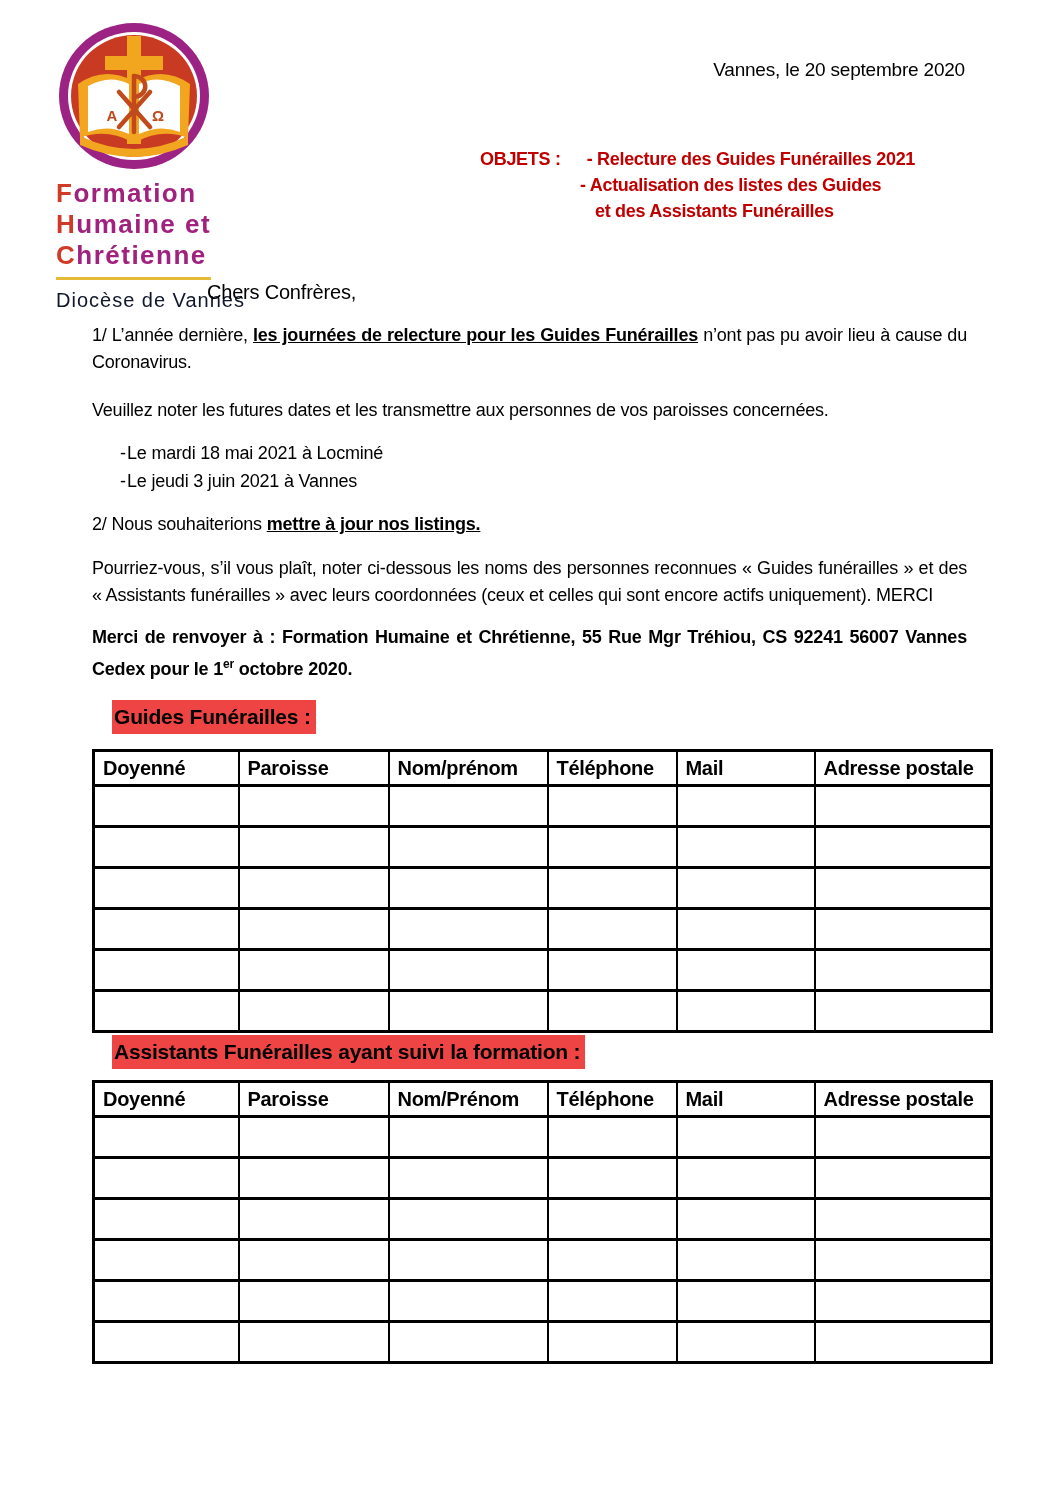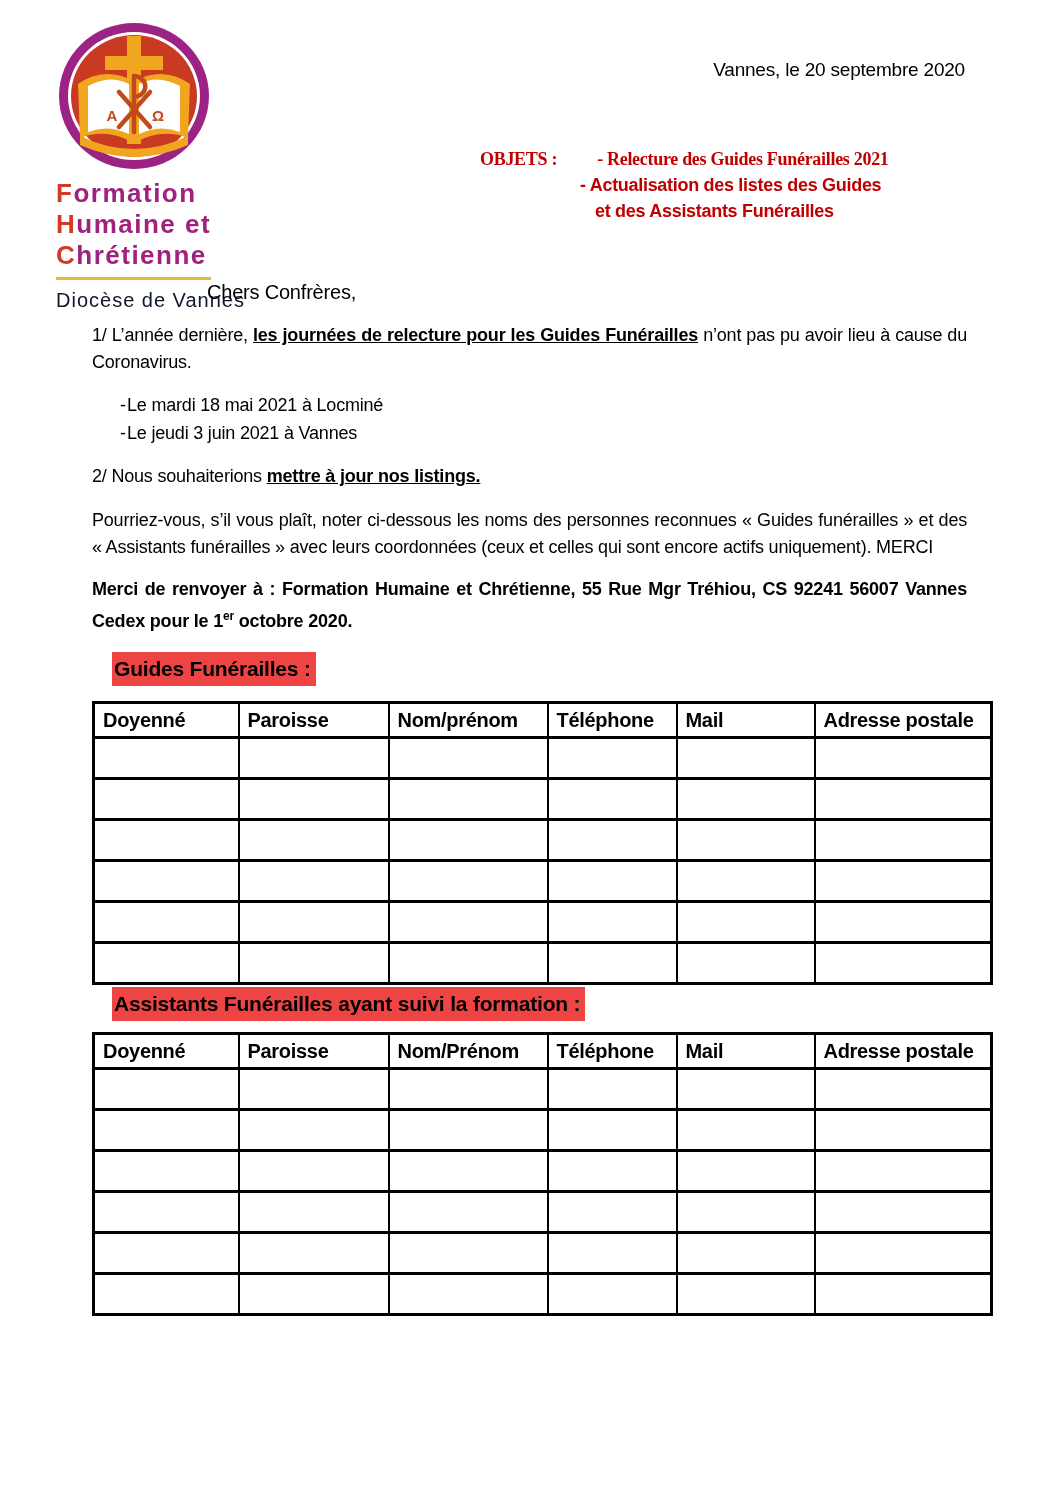--- a/index.html
+++ b/index.html
@@ -33,21 +33,21 @@
   .date-line {
     position:absolute; top:59px; right:93px;
     font-size:19px; letter-spacing:-0.2px;
   }
 
   .objets {
     position:absolute; left:480px; top:146px;
     color:#C00000; font-weight:bold; font-size:18px; line-height:26px;
     letter-spacing:-0.3px; white-space:nowrap;
   }
-  .objets-line1 { display:flex; gap:40px;font-family:Liberation Serif, serif; }
+  .objets-line1 { display:flex; gap:26px; }
   .objets-line2 { margin-left:100px; }
   .objets-line3 { margin-left:115px; }
 
   .salutation {
     position:absolute; left:207px; top:281px;
     font-size:20px; letter-spacing:-0.2px;
   }
 
   
   .body-col {
@@ -137,20 +137,21 @@
     <div class="objets-line2">-  Actualisation des listes des Guides</div>
     <div class="objets-line3">et des Assistants Funérailles</div>
   </div>
 
   <div class="salutation">Chers Confrères,</div>
 
   <div class="body-col">
 
     <p><span>1/ L’année dernière, </span><span class="bu">les journées de relecture pour les Guides Funérailles</span><span> n’ont pas pu avoir lieu à cause du Coronavirus.</span></p>
 
+    <p class="p2">Veuillez noter les futures dates et les transmettre aux personnes de vos paroisses concernées.</p>
 
     <div class="bullet-list">
       <div class="bullet-row">
         <span class="bullet-dash">-</span>
         <span>Le mardi 18 mai 2021 à Locminé</span>
       </div>
       <div class="bullet-row">
         <span class="bullet-dash">-</span>
         <span>Le jeudi 3 juin 2021 à Vannes</span>
       </div>

